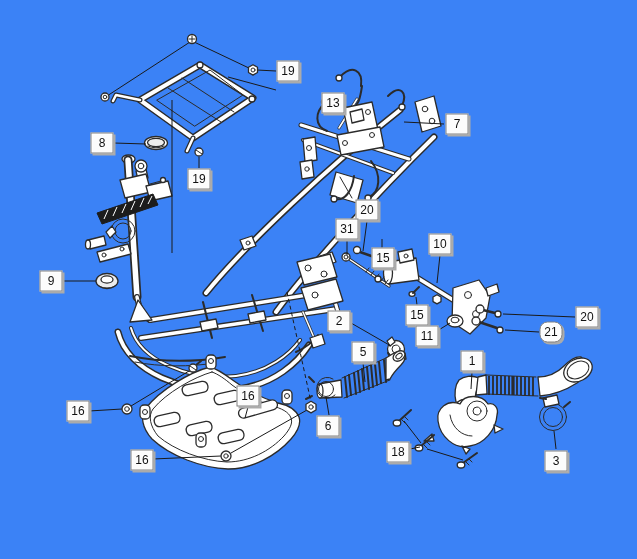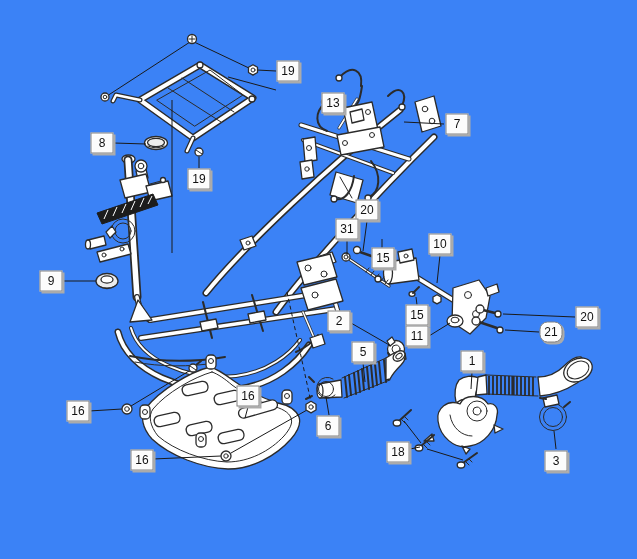--- a/index.html
+++ b/index.html
@@ -345,21 +345,21 @@
       <div class="callout" style="left: 102px; top: 143px;">8</div>
       <div class="callout" style="left: 199px; top: 179px;">19</div>
       <div class="callout" style="left: 457px; top: 124px;">7</div>
       <div class="callout" style="left: 367px; top: 210px;">20</div>
       <div class="callout" style="left: 347px; top: 229px;">31</div>
       <div class="callout" style="left: 383px; top: 228px; margin-top: 30px;">15</div>
       <div class="callout" style="left: 440px; top: 244px;">10</div>
       <div class="callout" style="left: 51px; top: 281px;">9</div>
       <div class="callout" style="left: 339px; top: 321px;">2</div>
       <div class="callout" style="left: 417px; top: 315px;">15</div>
-      <div class="callout" style="left: 417px; top: 336px;">11</div>
+      <div class="callout" style="left: 427px; top: 336px;">11</div>
       <div class="callout" style="left: 587px; top: 317px;">20</div>
       <div class="callout" style="left: 551px; top: 332px; border-radius: 8px;">21</div>
       <div class="callout" style="left: 363px; top: 352px;">5</div>
       <div class="callout" style="left: 472px; top: 361px;">1</div>
       <div class="callout" style="left: 78px; top: 411px;">16</div>
       <div class="callout" style="left: 248px; top: 396px;">16</div>
       <div class="callout" style="left: 328px; top: 426px;">6</div>
       <div class="callout" style="left: 382px; top: 452px; margin-left: 16px;">18</div>
       <div class="callout" style="left: 142px; top: 460px;">16</div>
       <div class="callout" style="left: 556px; top: 461px;">3</div>

